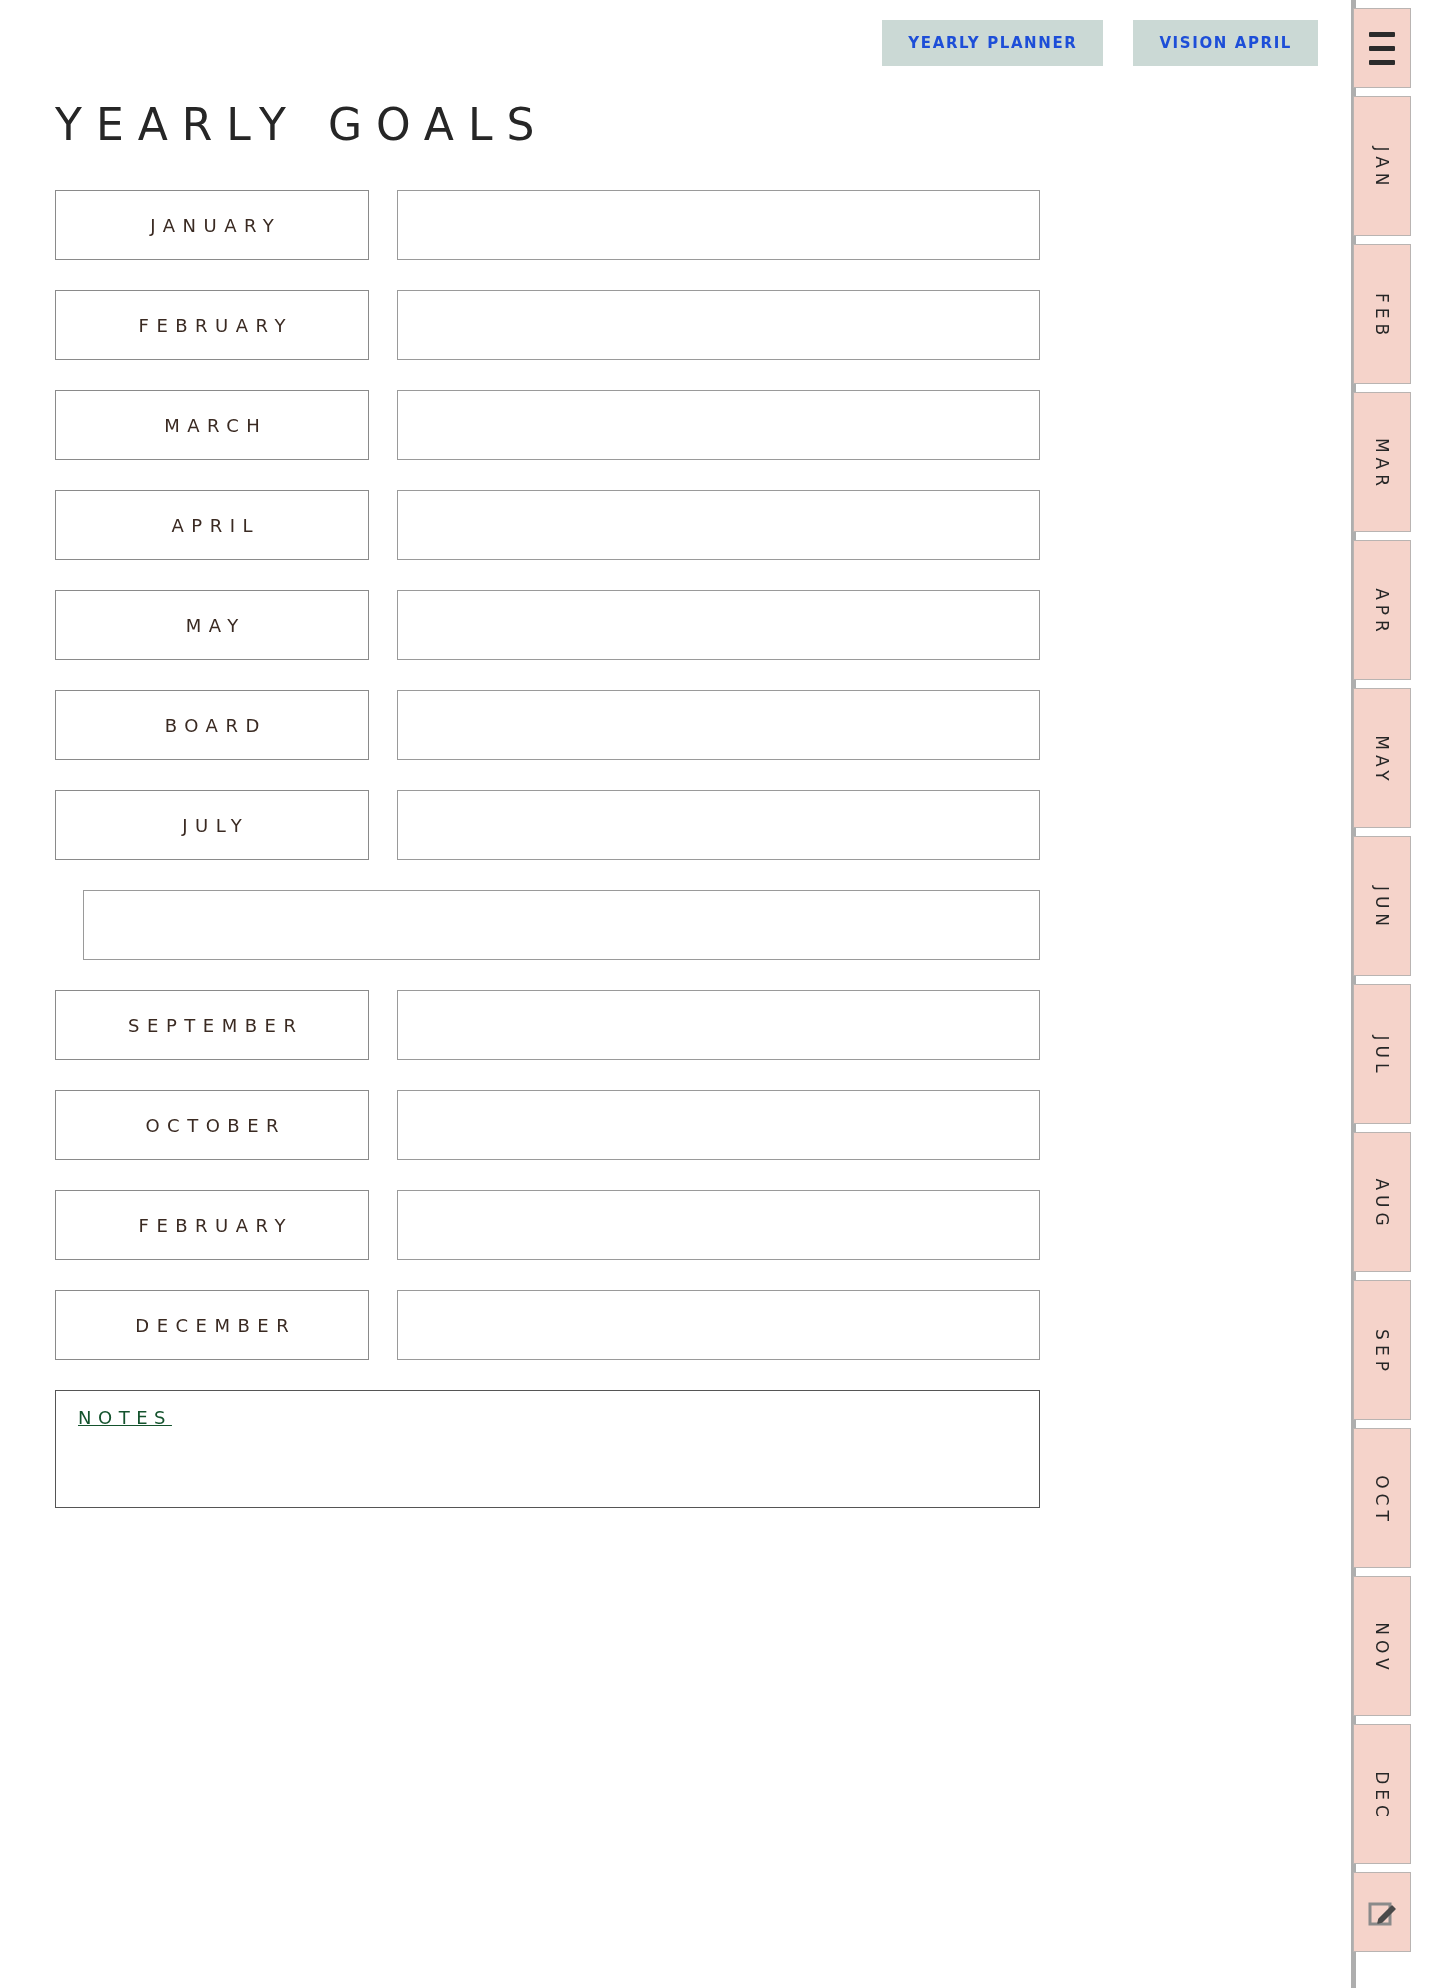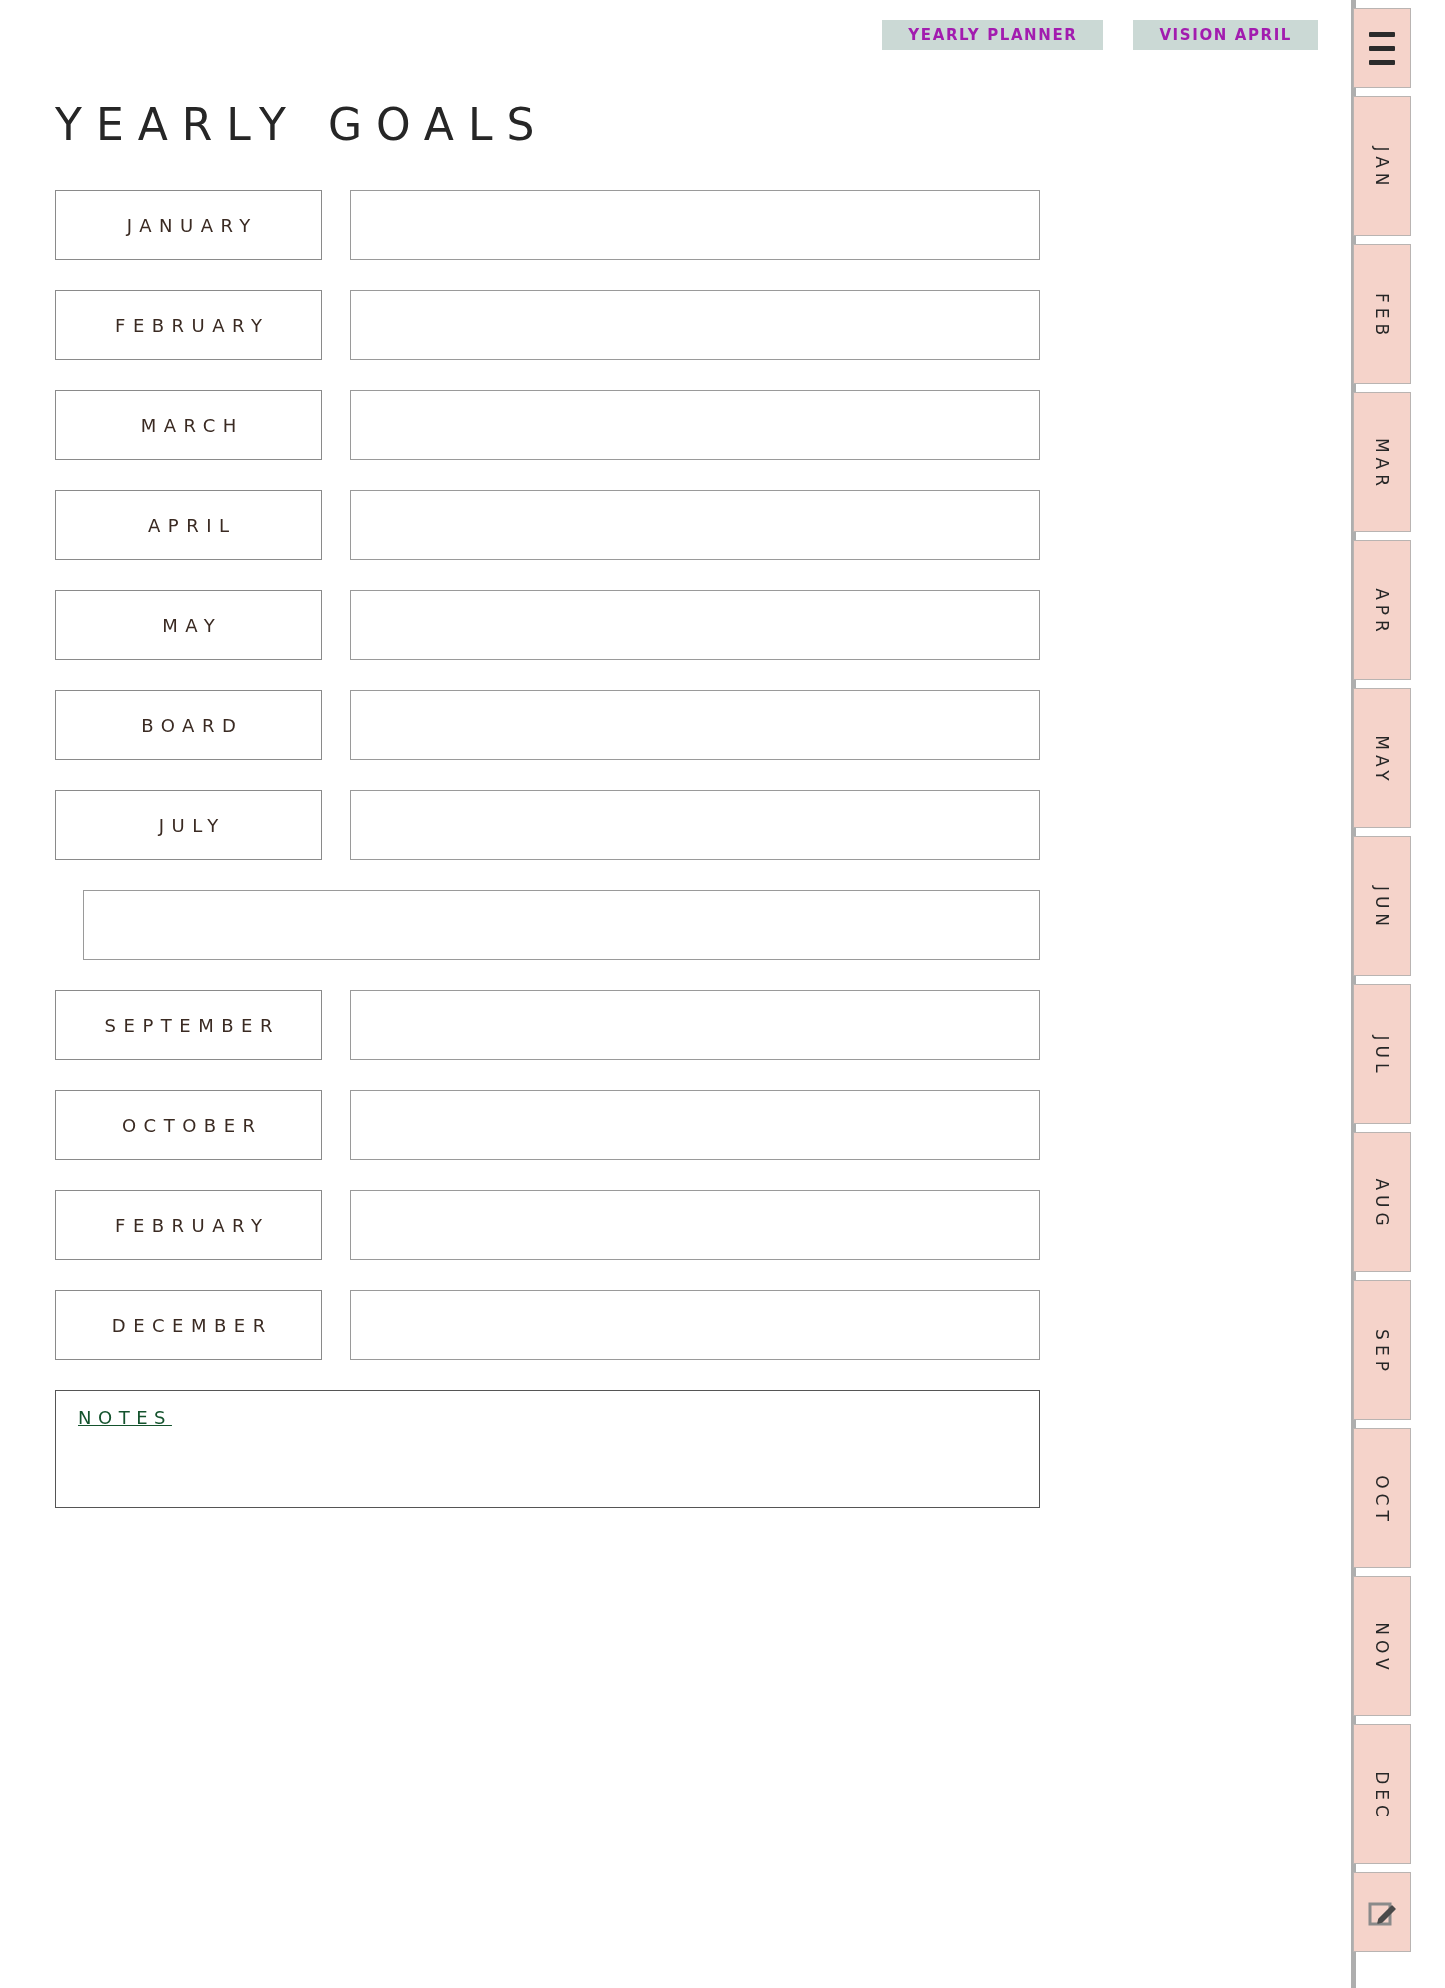--- a/index.html
+++ b/index.html
@@ -25,23 +25,23 @@
     position: absolute;
     top: 20px;
     left: 0;
     width: 1318px;
     display: flex;
     justify-content: flex-end;
     gap: 30px;
   }
   .top-tab {
     background: #cbd9d5;
-    color: #a21caf;
+    color: #1d4ed8;
     border: none;
-    height: 30px;
+    height: 46px;
     padding: 0 26px;
     display: flex;
     align-items: center;
     justify-content: center;
     font-family: "DejaVu Sans", sans-serif;
     font-size: 15px;
     font-weight: 700;
     letter-spacing: 1.6px;
     cursor: pointer;
     white-space: nowrap;
@@ -68,21 +68,21 @@
     left: 55px;
     width: 985px;
   }
   .row {
     display: flex;
     align-items: stretch;
     height: 70px;
     margin-bottom: 30px;
   }
   .month-label {
-    width: 267px;
+    width: 314px;
     border: 1px solid #8a8a8a;
     background: #ffffff;
     display: flex;
     align-items: center;
     justify-content: center;
     font-family: "DejaVu Sans", sans-serif;
     font-size: 18px;
     font-weight: 400;
     letter-spacing: 7.5px;
     text-indent: 7.5px;

